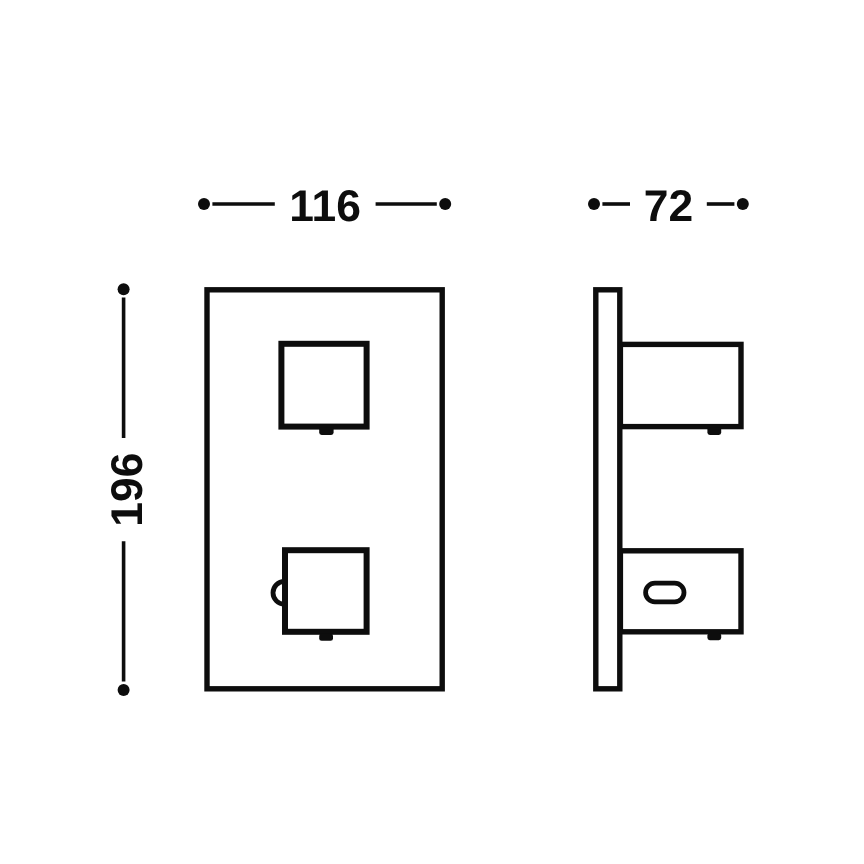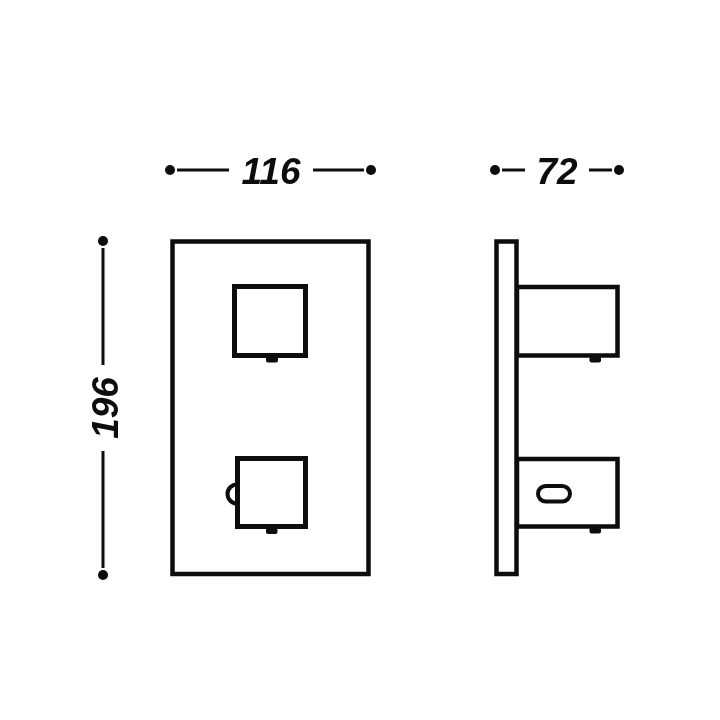--- a/index.html
+++ b/index.html
@@ -6,21 +6,20 @@
     margin: 0;
     padding: 0;
     background: #ffffff;
   }
   .canvas {
     position: relative;
     width: 720px;
     height: 720px;
     background: #ffffff;
     overflow: hidden;
-    font-style: italic;
   }
   svg.drawing {
     position: absolute;
     left: 0;
     top: 0;
     width: 720px;
     height: 720px;
   }
   .dim-text {
     font-family: "Liberation Sans", "DejaVu Sans", sans-serif;

